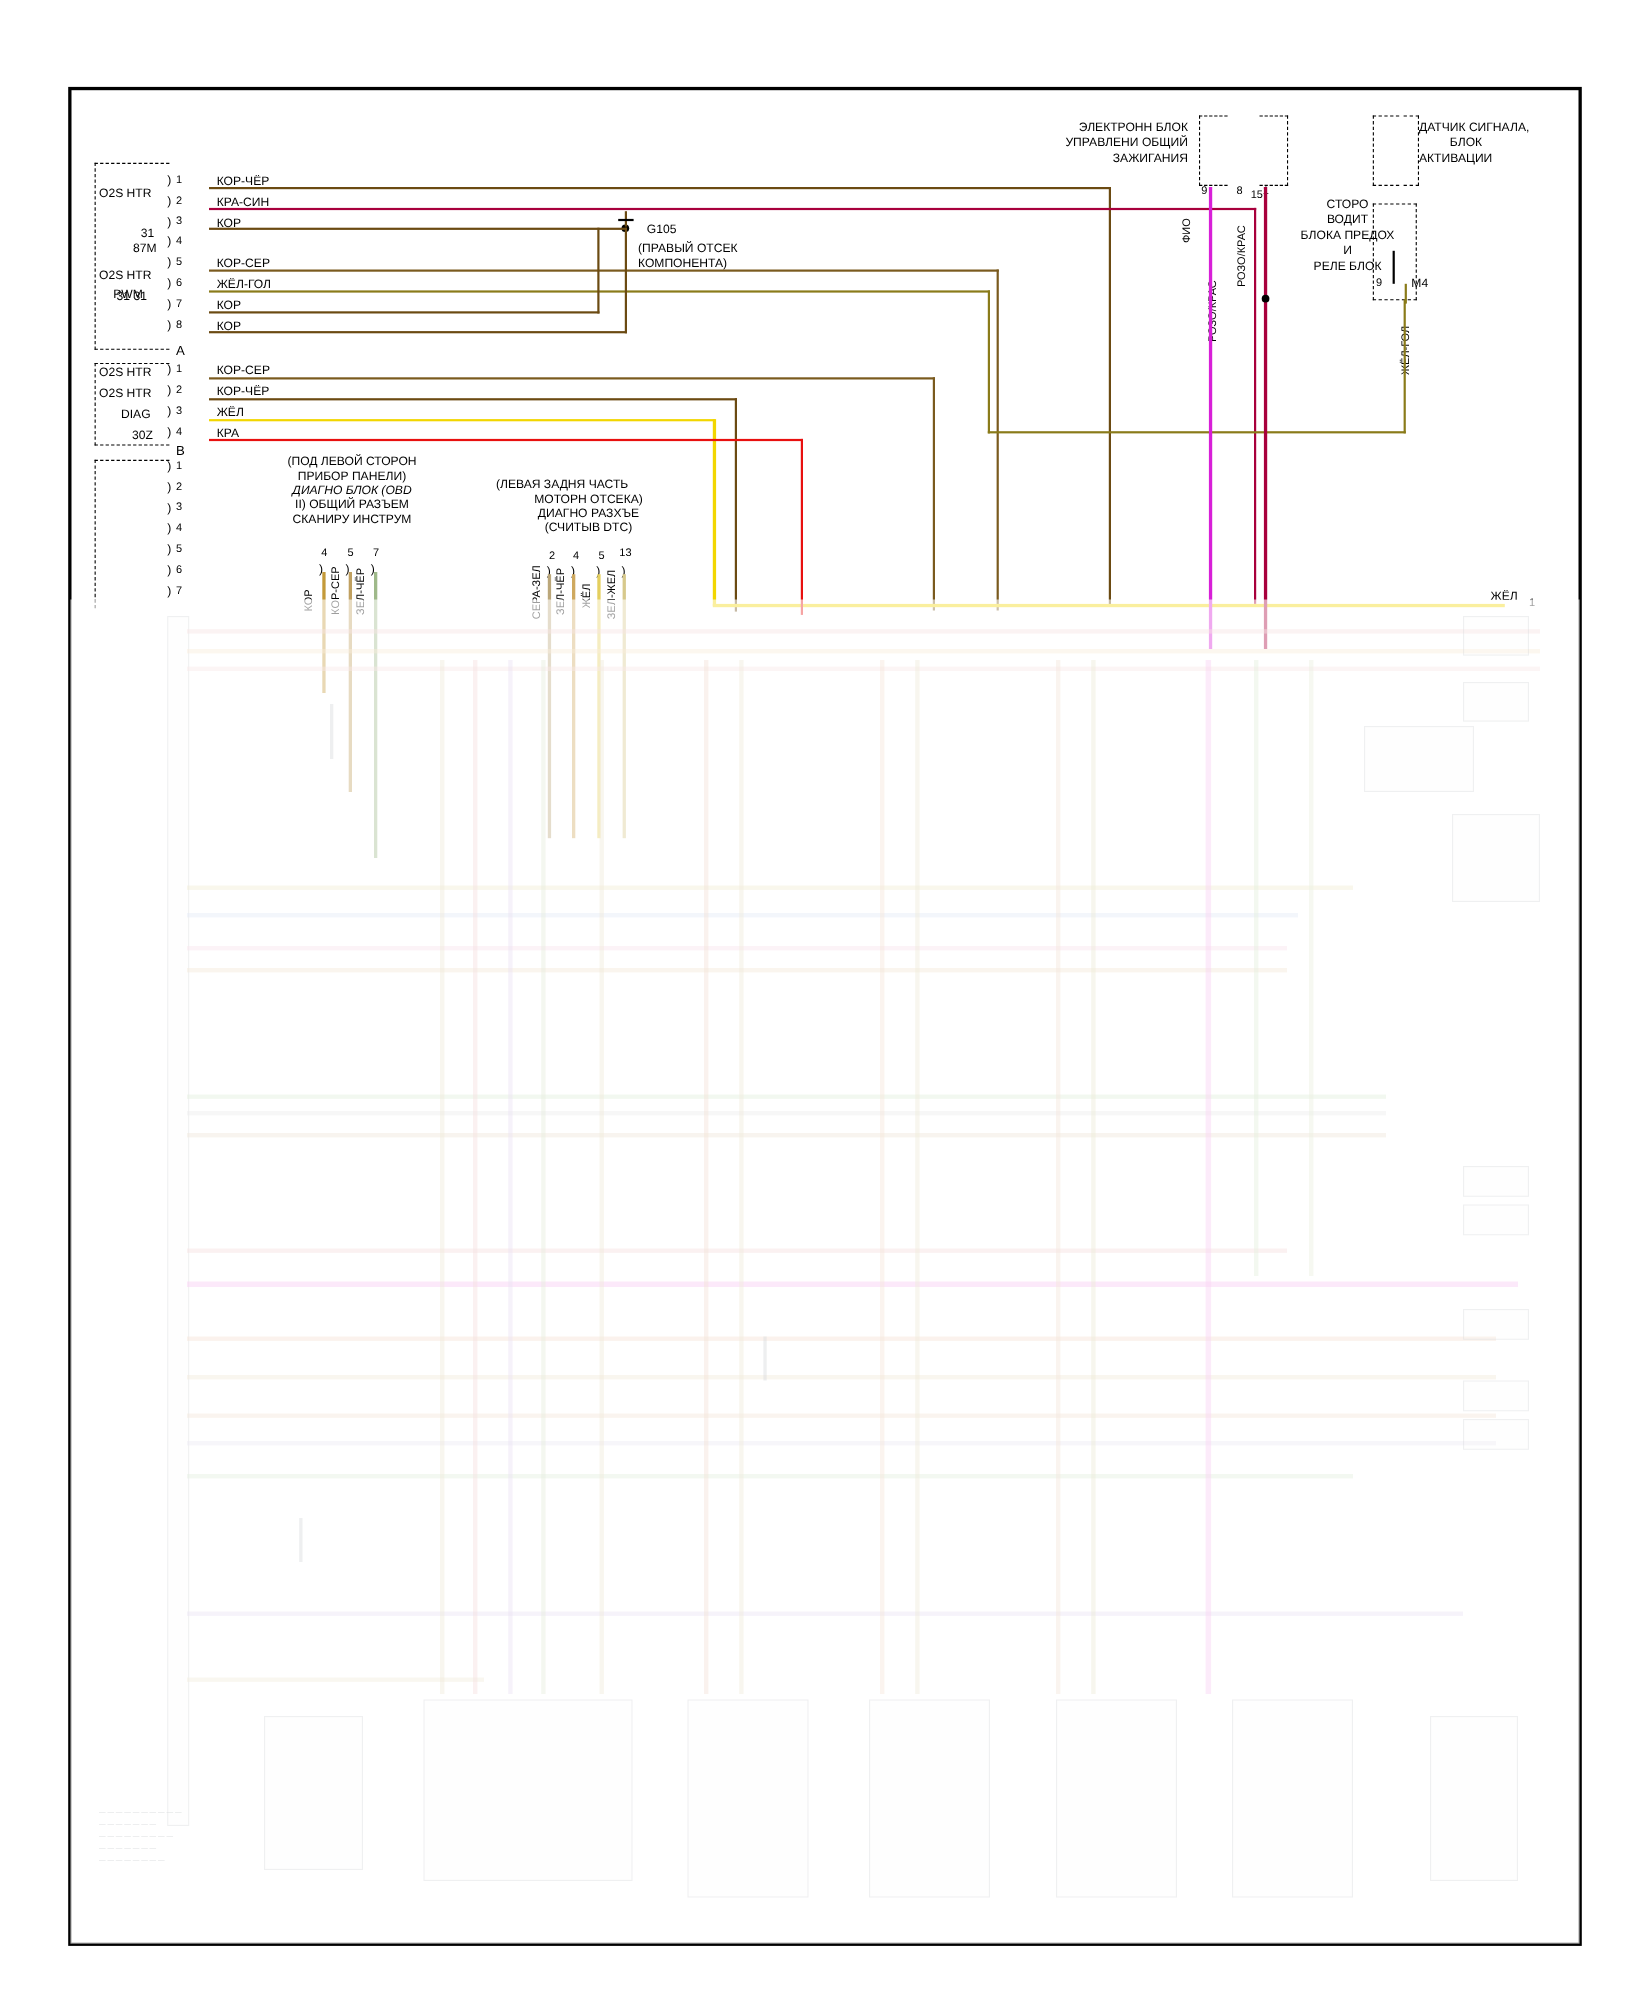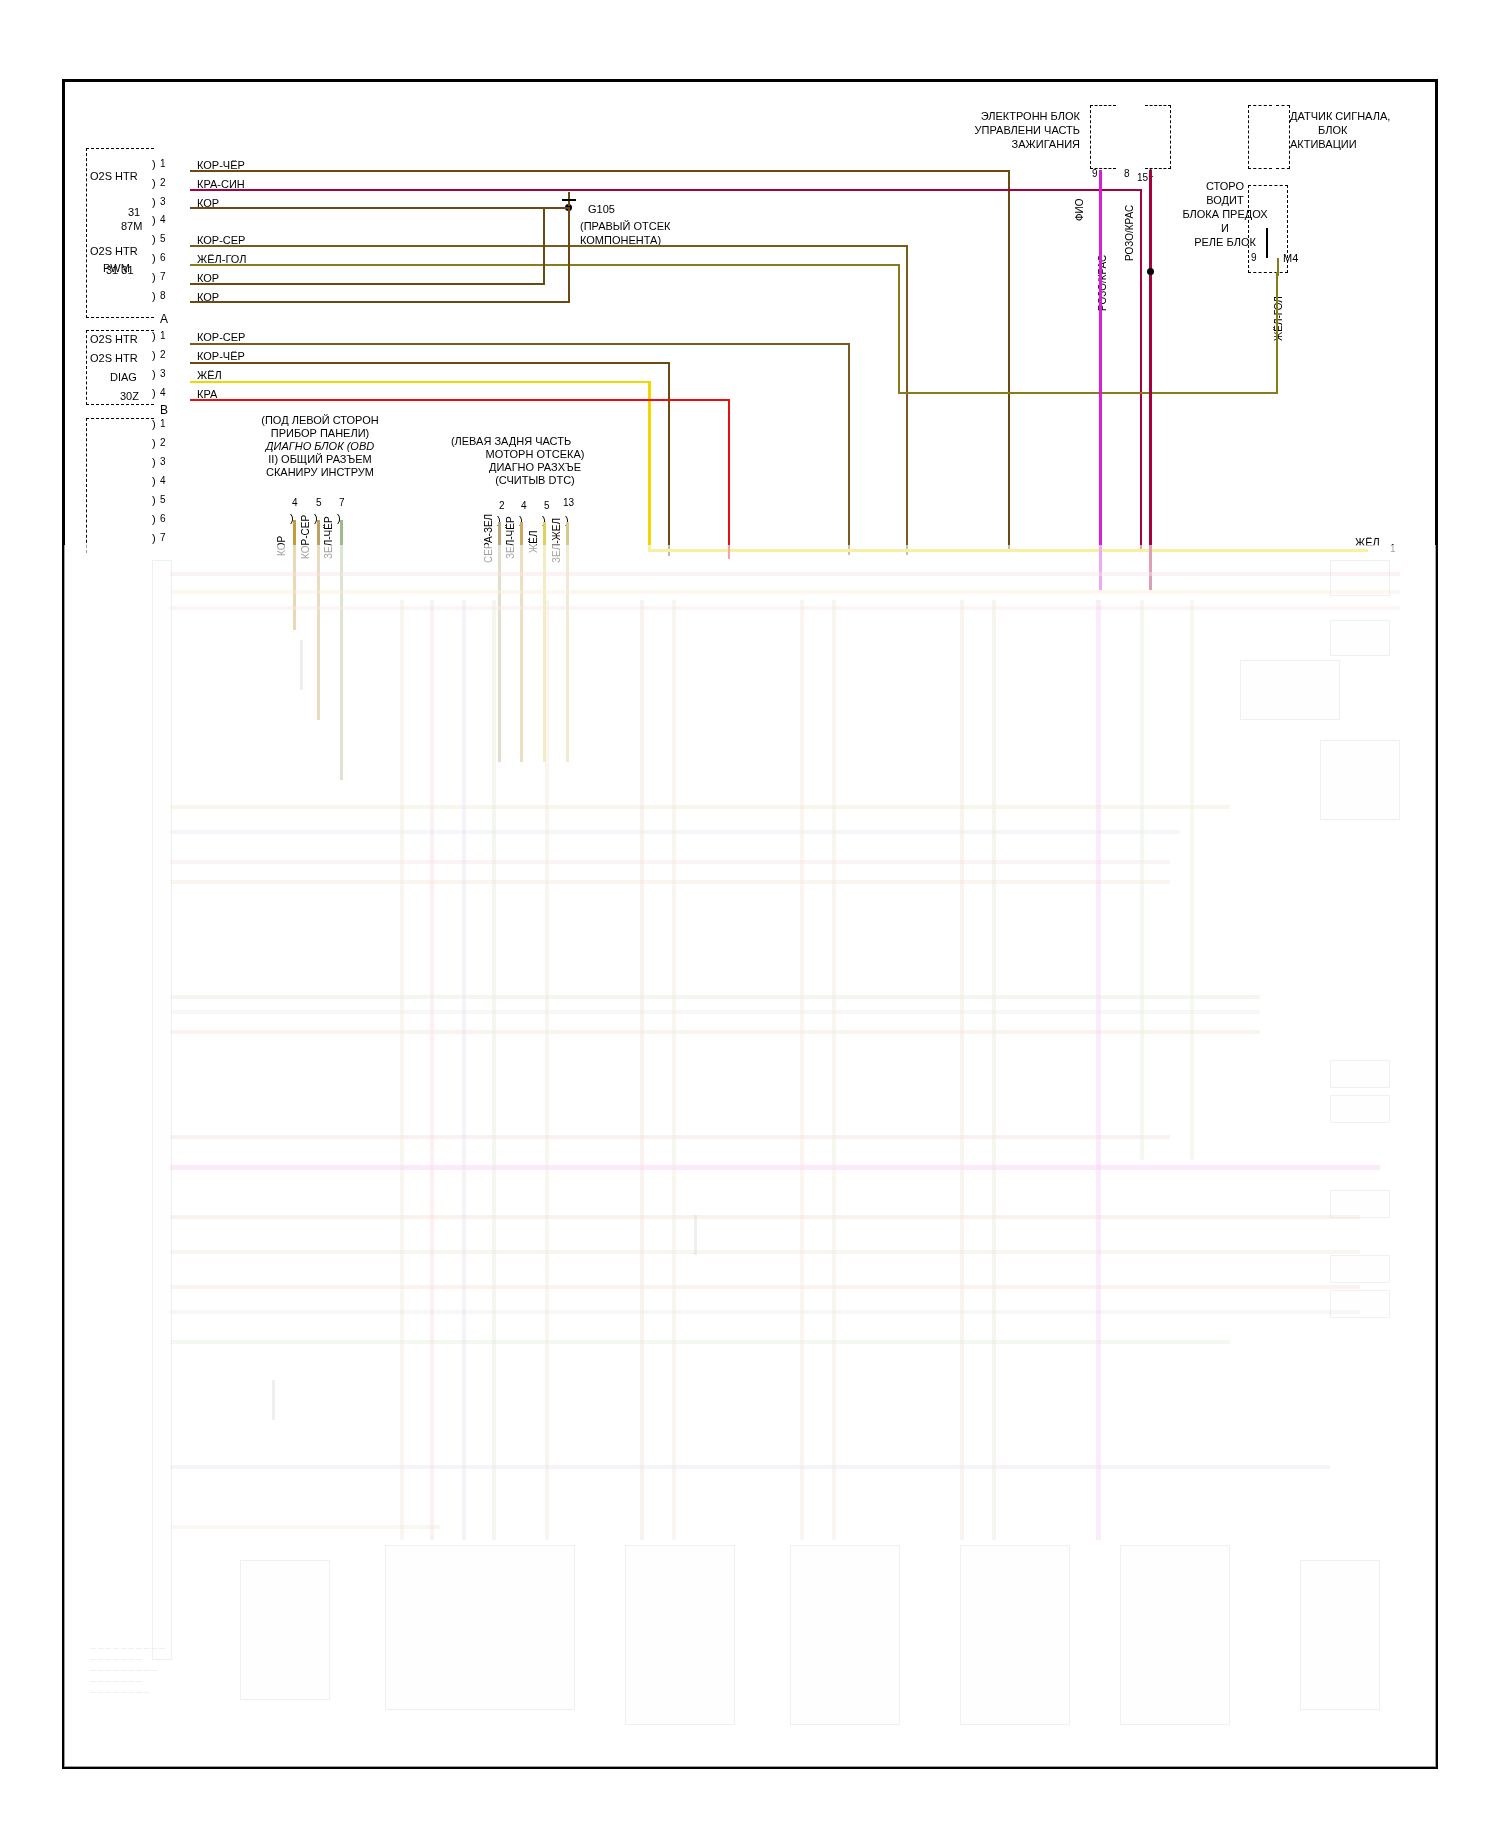--- a/index.html
+++ b/index.html
@@ -187,21 +187,21 @@
   <div class="pin-arc" style="left:152px; top:475px;">)</div>
   <div class="pinnum" style="left:160px; top:475px;">4</div>
   <div class="pin-arc" style="left:152px; top:494px;">)</div>
   <div class="pinnum" style="left:160px; top:494px;">5</div>
   <div class="pin-arc" style="left:152px; top:513px;">)</div>
   <div class="pinnum" style="left:160px; top:513px;">6</div>
   <div class="pin-arc" style="left:152px; top:532px;">)</div>
   <div class="pinnum" style="left:160px; top:532px;">7</div>
 
   <div class="lbl right" style="left:860px; top:110px; width:220px;">ЭЛЕКТРОНН БЛОК</div>
-  <div class="lbl right" style="left:860px; top:124px; width:220px;">УПРАВЛЕНИ ЧАСТЬ</div>
+  <div class="lbl right" style="left:860px; top:124px; width:220px;">УПРАВЛЕНИ ОБЩИЙ</div>
   <div class="lbl right" style="left:860px; top:138px; width:220px;">ЗАЖИГАНИЯ</div>
 
   <div class="lbl" style="left:1290px; top:110px;">ДАТЧИК СИГНАЛА,</div>
   <div class="lbl" style="left:1290px; top:124px;padding-left:28px;">БЛОК</div>
   <div class="lbl" style="left:1290px; top:138px;">АКТИВАЦИИ</div>
 
   <div class="lbl center" style="left:1170px; top:180px; width:110px;">СТОРО</div>
   <div class="lbl center" style="left:1170px; top:194px; width:110px;">ВОДИТ</div>
   <div class="lbl center" style="left:1163px; top:208px; width:124px;">БЛОКА ПРЕДОХ</div>
   <div class="lbl center" style="left:1170px; top:222px; width:110px;">И</div>

